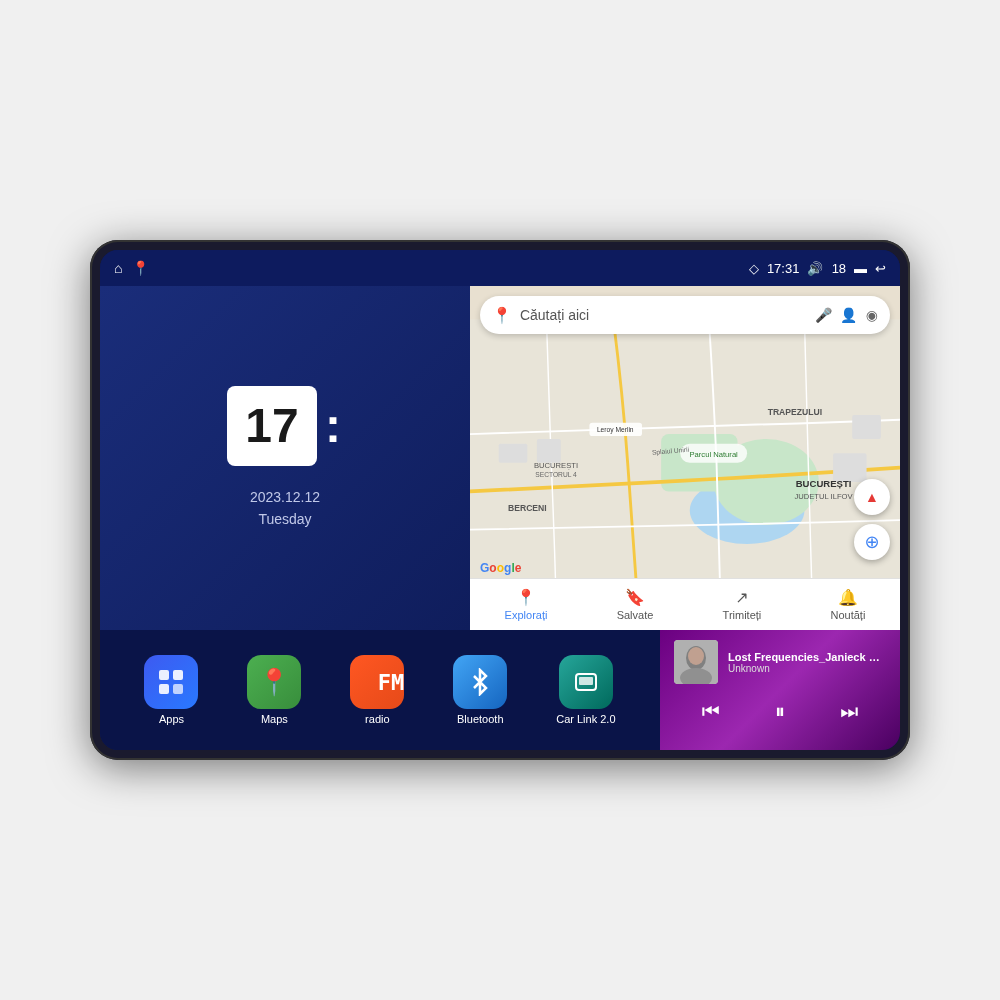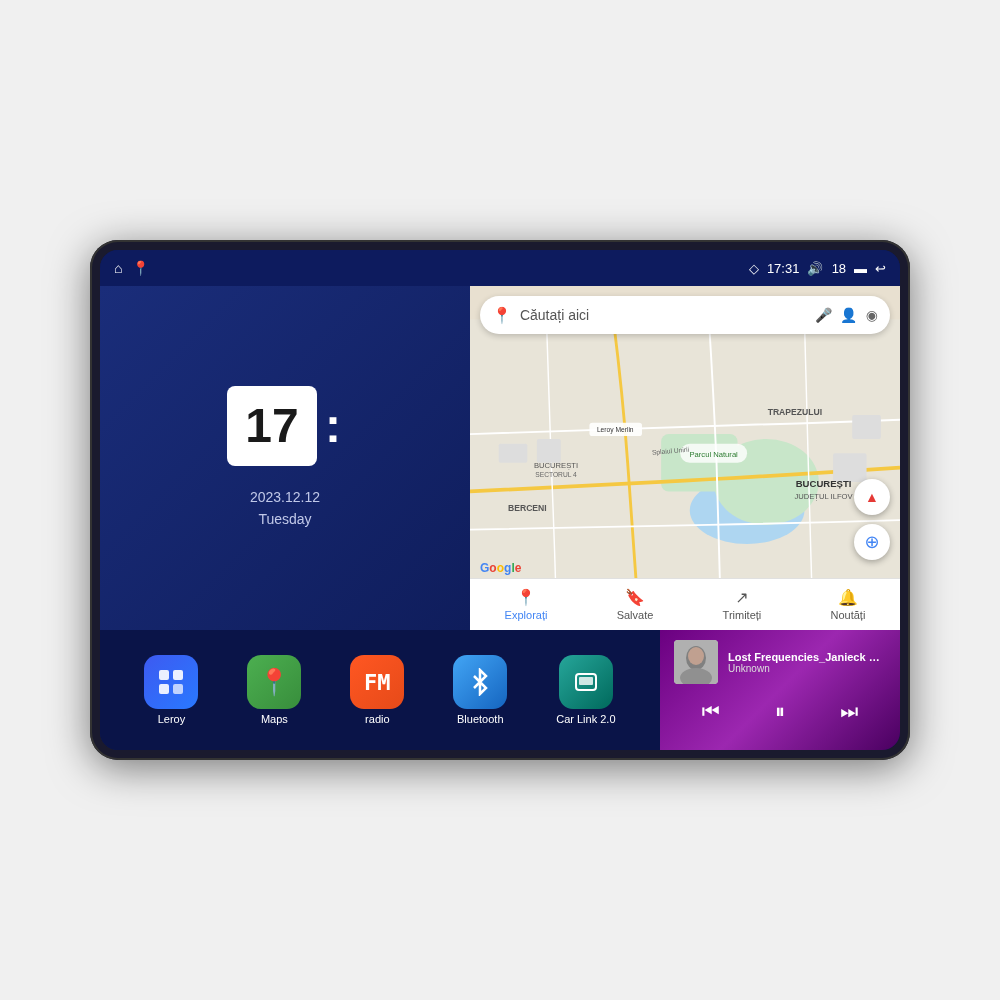--- a/index.html
+++ b/index.html
@@ -300,21 +300,21 @@
     .music-btn {
       color: white;
       font-size: 20px;
       cursor: pointer;
       padding: 4px 8px;
     }
 
     
     .icon-apps { background: linear-gradient(135deg, #3d5af1, #2979ff); }
     .icon-maps { background: linear-gradient(135deg, #4caf50, #388e3c); }
-    .icon-radio { background: linear-gradient(135deg, #ff5722, #e64a19); }
+    .icon-radio { background: linear-gradient(135deg, #ff5722, #e64a19); justify-content: flex-end; }
     .icon-bluetooth { background: linear-gradient(135deg, #42a5f5, #1565c0); }
     .icon-carlink { background: linear-gradient(135deg, #26a69a, #00695c); }
 
     .google-logo {
       position: absolute;
       bottom: 55px;
       left: 10px;
       font-size: 12px;
       font-weight: bold;
       z-index: 5;
@@ -478,21 +478,21 @@
 
           <div class="app-icon-item">
             <div class="app-icon-wrapper icon-apps">
               <svg width="28" height="28" viewBox="0 0 28 28">
                 <rect x="2" y="2" width="10" height="10" rx="2" fill="white" opacity="0.9"></rect>
                 <rect x="16" y="2" width="10" height="10" rx="2" fill="white" opacity="0.9"></rect>
                 <rect x="2" y="16" width="10" height="10" rx="2" fill="white" opacity="0.9"></rect>
                 <rect x="16" y="16" width="10" height="10" rx="2" fill="white" opacity="0.7"></rect>
               </svg>
             </div>
-            <span class="app-icon-label">Leroy</span>
+            <span class="app-icon-label">Apps</span>
           </div>
 
           <div class="app-icon-item">
             <div class="app-icon-wrapper icon-maps">
               <span style="font-size:26px;">📍</span>
             </div>
             <span class="app-icon-label">Maps</span>
           </div>
 
           <div class="app-icon-item">

